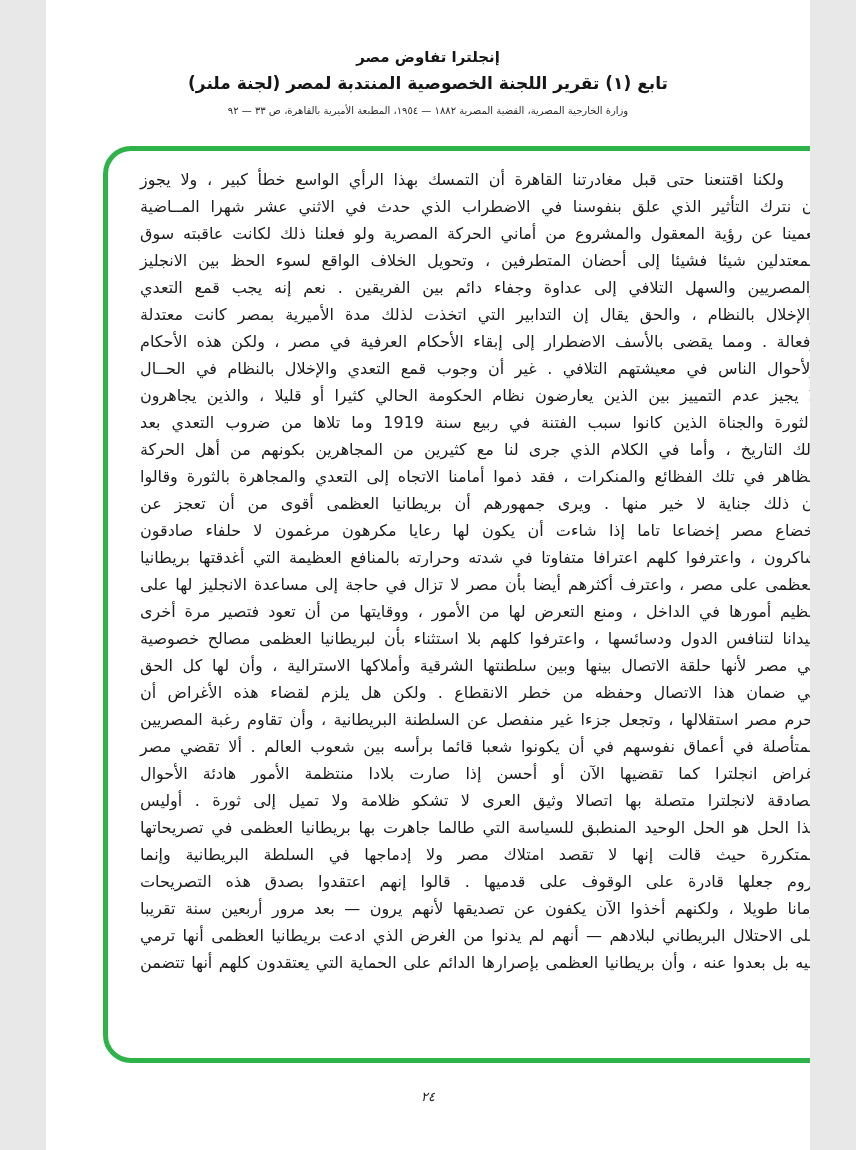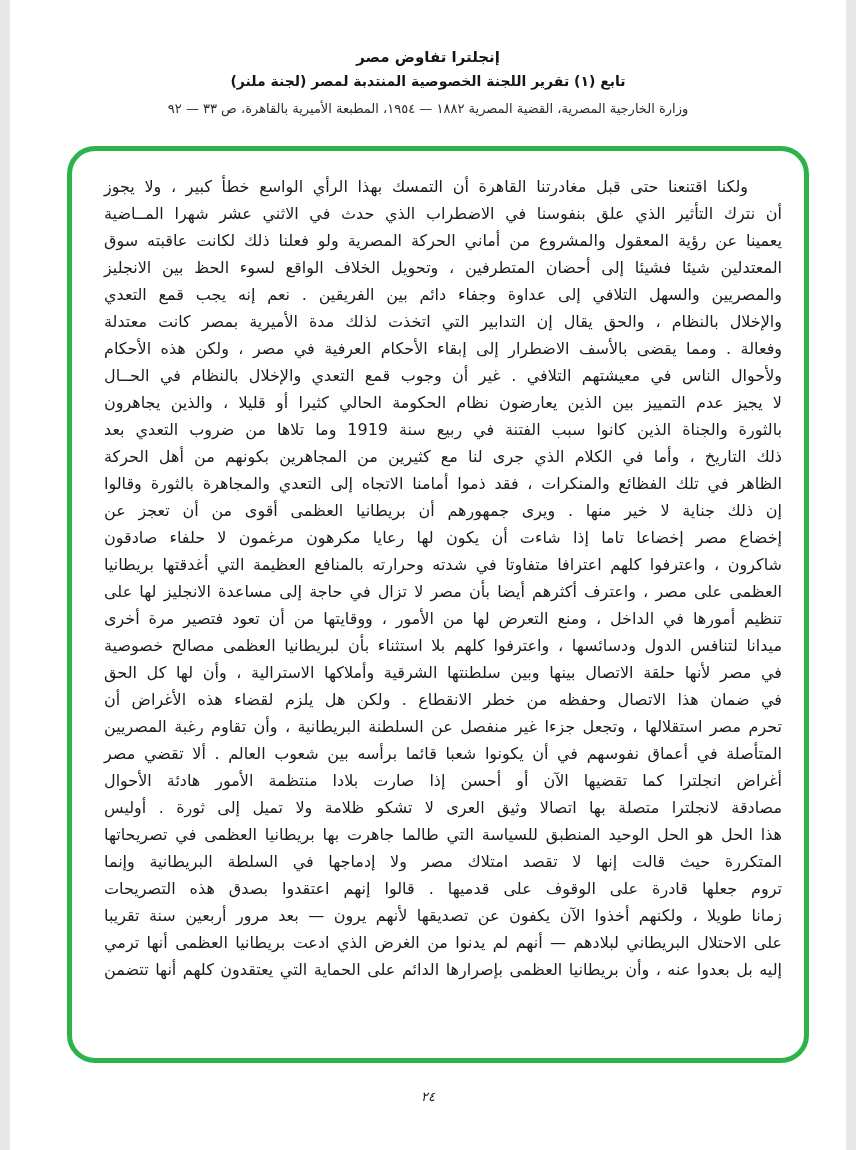--- a/index.html
+++ b/index.html
@@ -2,21 +2,21 @@
 <html lang="ar"><head>
 <meta charset="utf-8">
 <style>
   html, body {
     margin: 0;
     padding: 0;
     background: #e8e8e8;
   }
   .page {
     position: relative;
-    width: 836px;
+    width: 764px;
     height: 1150px;
     margin: 0 auto;
     background: #ffffff;
     overflow: hidden;
     font-family: "DejaVu Sans", sans-serif;
     color: #161616;
   }
   .header {
     position: absolute;
     top: 48px;
@@ -24,39 +24,39 @@
     right: 0;
     text-align: center;
     direction: rtl;
   }
   .header .title {
     font-size: 15px;
     font-weight: bold;
     letter-spacing: 0.5px;
   }
   .header .subtitle {
-    font-size: 14px;
+    font-size: 17px;
     font-weight: bold;
     margin-top: 7px;
   }
   .header .source {
-    font-size: 13px;
+    font-size: 10px;
     margin-top: 12px;
     color: #2a2a2a;
   }
   .highlight-box {
     position: absolute;
     left: 57px;
     top: 146px;
     width: 742px;
     height: 917px;
     box-sizing: border-box;
     border: 5px solid #2db34a;
     border-radius: 28px;
-    padding: 22px 22px 15px 32px;
+    padding: 15px 22px 15px 32px;
     overflow: hidden;
   }
   .body-text {
     direction: rtl;
     font-size: 16px;
     line-height: 27px;
     color: #1b1b1b;
   }
   .body-line {
     text-align: justify;

